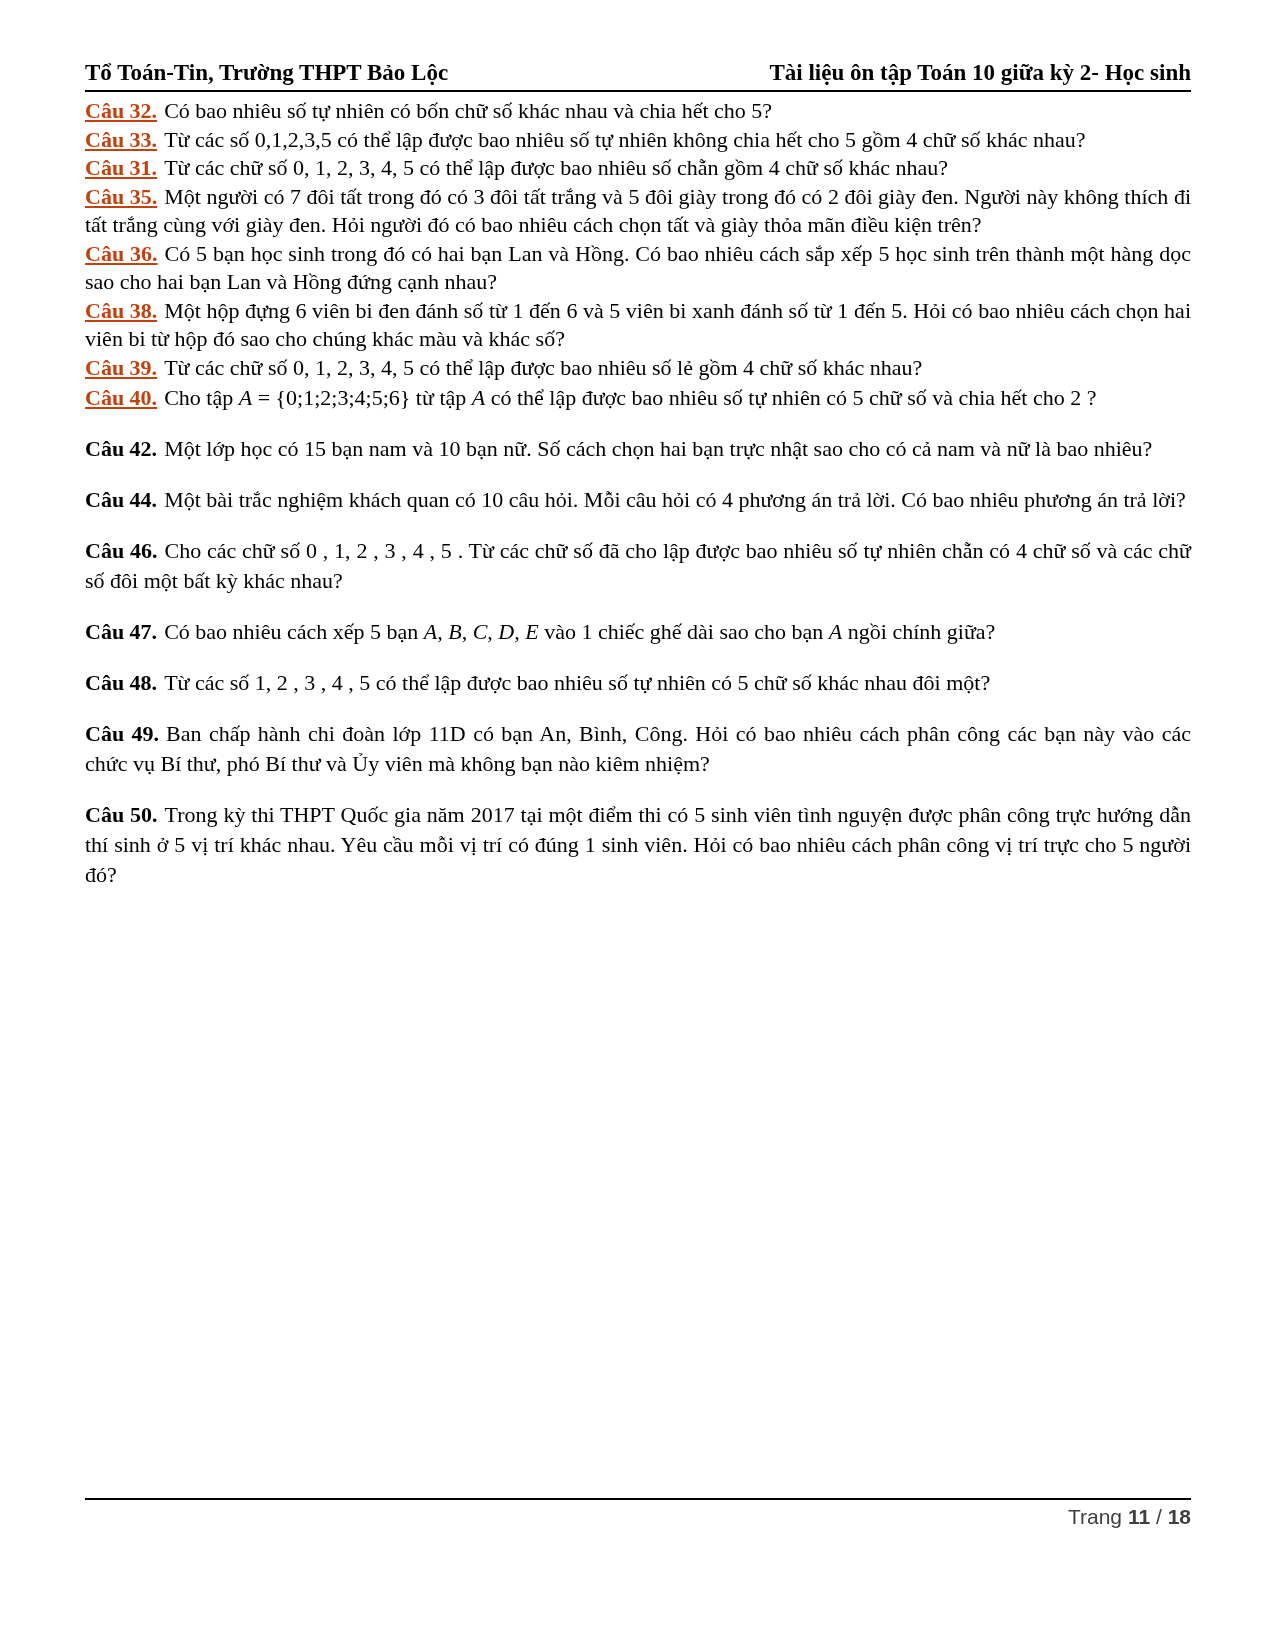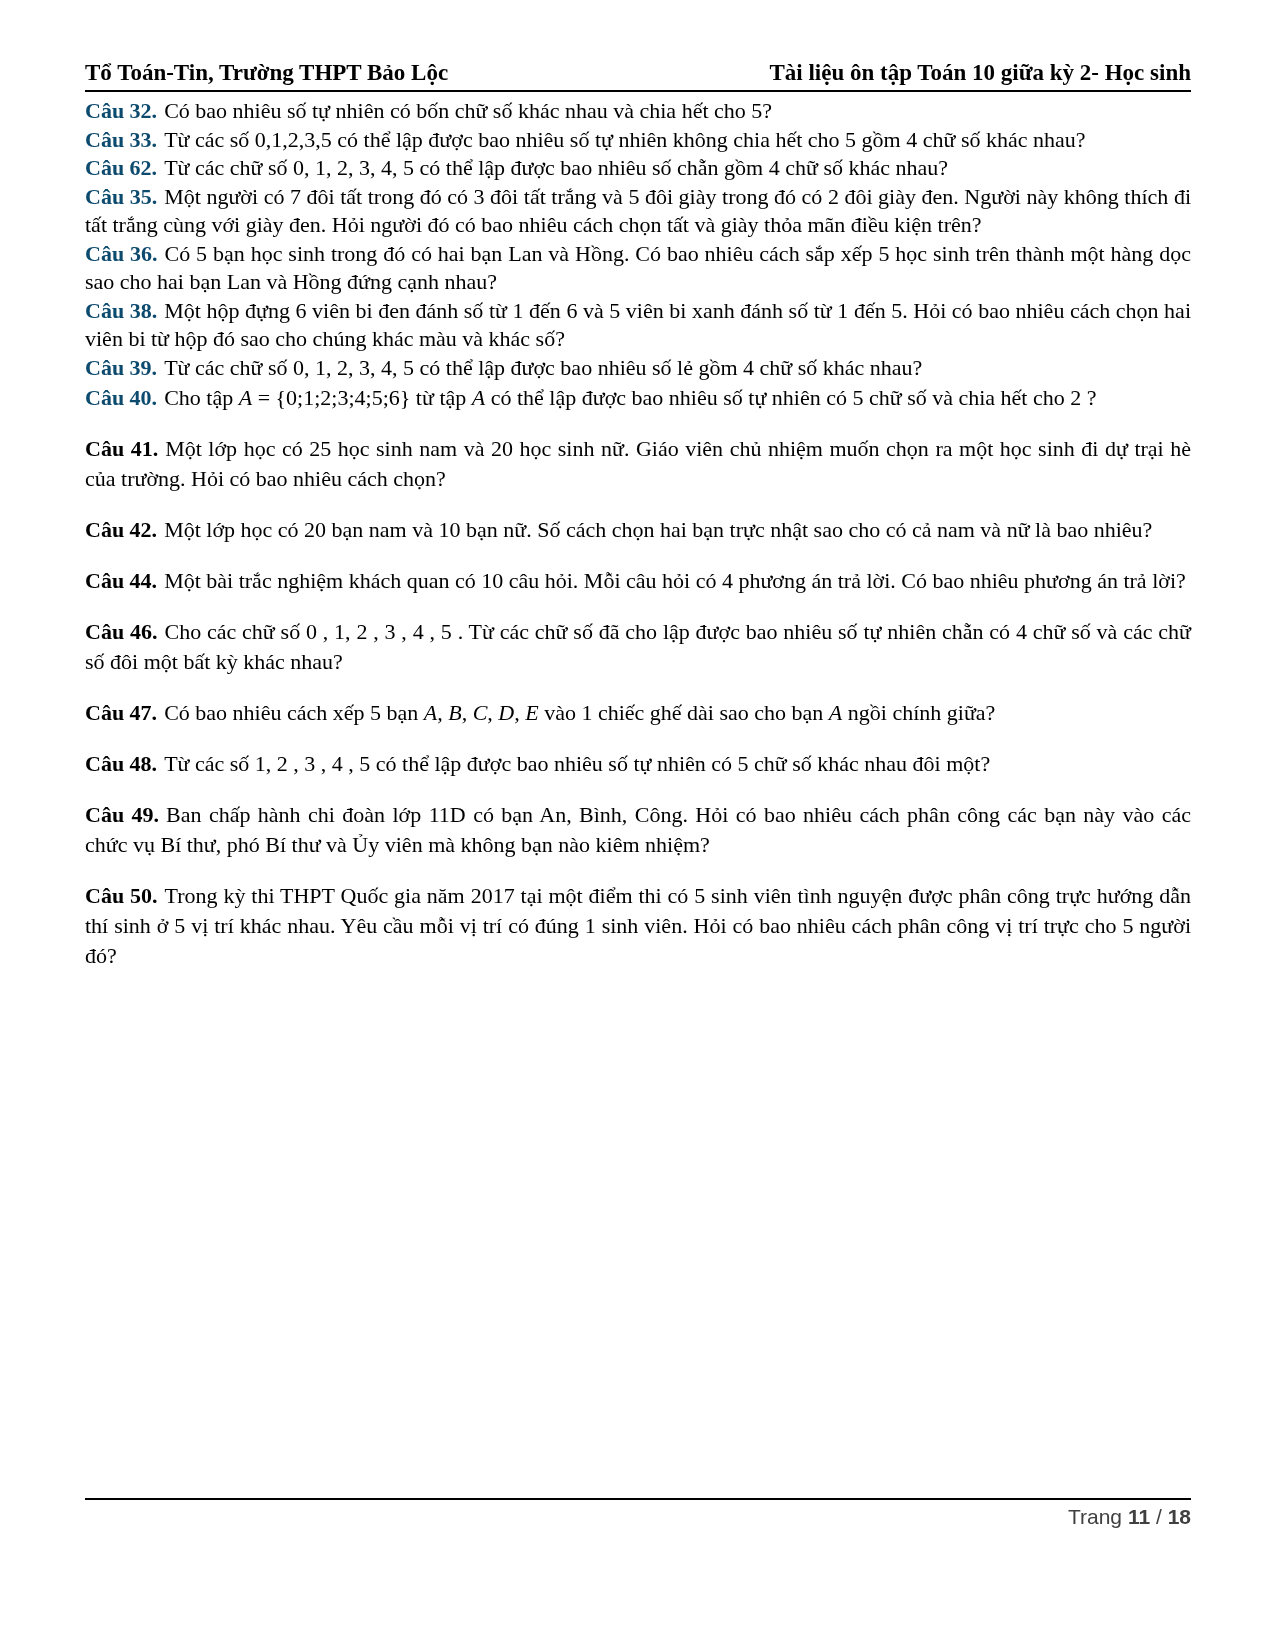--- a/index.html
+++ b/index.html
@@ -31,21 +31,21 @@
   .q {
     margin: 0;
     line-height: 28.5px;
   }
   .q.first { margin-top: 5px; }
   .q.set-line { line-height: 31px; }
   .qlabel {
     font-weight: bold;
     margin-right: 7px;
   }
-  .qlabel.blue { color: #0c4a6e; }
+  .qlabel.blue { color: #c2410c; text-decoration: underline; }
   .section-heading {
     font-weight: bold;
     font-size: 22px;
     text-align: left;
     margin: 6px 0 0 0;
     line-height: 30px;
   }
   .essay .q {
     padding-top: 21px;
     line-height: 30px;
@@ -77,39 +77,38 @@
     <span>Tổ Toán-Tin, Trường THPT Bảo Lộc</span>
     <span>Tài liệu ôn tập Toán 10 giữa kỳ 2- Học sinh</span>
   </div>
 
   <div class="content">
 
     <p class="q first"><span class="qlabel blue">Câu 32.</span><span>Có bao nhiêu số tự nhiên có bốn chữ số khác nhau và chia hết cho 5?</span></p>
 
     <p class="q"><span class="qlabel blue">Câu 33.</span><span>Từ các số 0,1,2,3,5 có thể lập được bao nhiêu số tự nhiên không chia hết cho 5 gồm 4 chữ số khác nhau?</span></p>
 
-    <p class="q"><span class="qlabel blue">Câu 62.</span><span>Từ các chữ số 0, 1, 2, 3, 4, 5 có thể lập được bao nhiêu số chẵn gồm 4 chữ số khác nhau?</span></p>
+    <p class="q"><span class="qlabel blue">Câu 31.</span><span>Từ các chữ số 0, 1, 2, 3, 4, 5 có thể lập được bao nhiêu số chẵn gồm 4 chữ số khác nhau?</span></p>
 
     <p class="q"><span class="qlabel blue">Câu 35.</span><span>Một người có 7 đôi tất trong đó có 3 đôi tất trắng và 5 đôi giày trong đó có 2 đôi giày đen. Người này không thích đi tất trắng cùng với giày đen. Hỏi người đó có bao nhiêu cách chọn tất và giày thỏa mãn điều kiện trên?</span></p>
 
     <p class="q"><span class="qlabel blue">Câu 36.</span><span>Có 5 bạn học sinh trong đó có hai bạn Lan và Hồng. Có bao nhiêu cách sắp xếp 5 học sinh trên thành một hàng dọc sao cho hai bạn Lan và Hồng đứng cạnh nhau?</span></p>
 
 
     <p class="q"><span class="qlabel blue">Câu 38.</span><span>Một hộp đựng 6 viên bi đen đánh số từ 1 đến 6 và 5 viên bi xanh đánh số từ 1 đến 5. Hỏi có bao nhiêu cách chọn hai viên bi từ hộp đó sao cho chúng khác màu và khác số?</span></p>
 
     <p class="q"><span class="qlabel blue">Câu 39.</span><span>Từ các chữ số 0, 1, 2, 3, 4, 5 có thể lập được bao nhiêu số lẻ gồm 4 chữ số khác nhau?</span></p>
 
     <p class="q set-line"><span class="qlabel blue">Câu 40.</span><span>Cho tập </span><span class="mvar">A</span><span> = {0;1;2;3;4;5;6} </span><span>từ tập </span><span class="mvar">A</span><span> có thể lập được bao nhiêu số tự nhiên có 5 chữ số và chia hết cho 2 ?</span></p>
 
 
     <div class="essay">
 
-      <p class="q"><span class="qlabel">Câu 41.</span><span>Một lớp học có 25 học sinh nam và 20 học sinh nữ. Giáo viên chủ nhiệm muốn chọn ra một học sinh đi dự trại hè của trường. Hỏi có bao nhiêu cách chọn?</span></p>
 
-      <p class="q"><span class="qlabel">Câu 42.</span><span>Một lớp học có 20 bạn nam và 10 bạn nữ. Số cách chọn hai bạn trực nhật sao cho có cả nam và nữ là bao nhiêu?</span></p>
+      <p class="q"><span class="qlabel">Câu 42.</span><span>Một lớp học có 15 bạn nam và 10 bạn nữ. Số cách chọn hai bạn trực nhật sao cho có cả nam và nữ là bao nhiêu?</span></p>
 
 
       <p class="q"><span class="qlabel">Câu 44.</span><span>Một bài trắc nghiệm khách quan có 10 câu hỏi. Mỗi câu hỏi có 4 phương án trả lời. Có bao nhiêu phương án trả lời?</span></p>
 
 
       <p class="q"><span class="qlabel">Câu 46.</span><span>Cho các chữ số 0 , 1, 2 , 3 , 4 , 5 . Từ các chữ số đã cho lập được bao nhiêu số tự nhiên chẵn có 4 chữ số và các chữ số đôi một bất kỳ khác nhau?</span></p>
 
       <p class="q"><span class="qlabel">Câu 47.</span><span>Có bao nhiêu cách xếp 5 bạn </span><span class="mvar">A, B, C, D, E</span><span> vào 1 chiếc ghế dài sao cho bạn </span><span class="mvar">A</span><span> ngồi chính giữa?</span></p>
 
       <p class="q"><span class="qlabel">Câu 48.</span><span>Từ các số 1, 2 , 3 , 4 , 5 có thể lập được bao nhiêu số tự nhiên có 5 chữ số khác nhau đôi một?</span></p>

